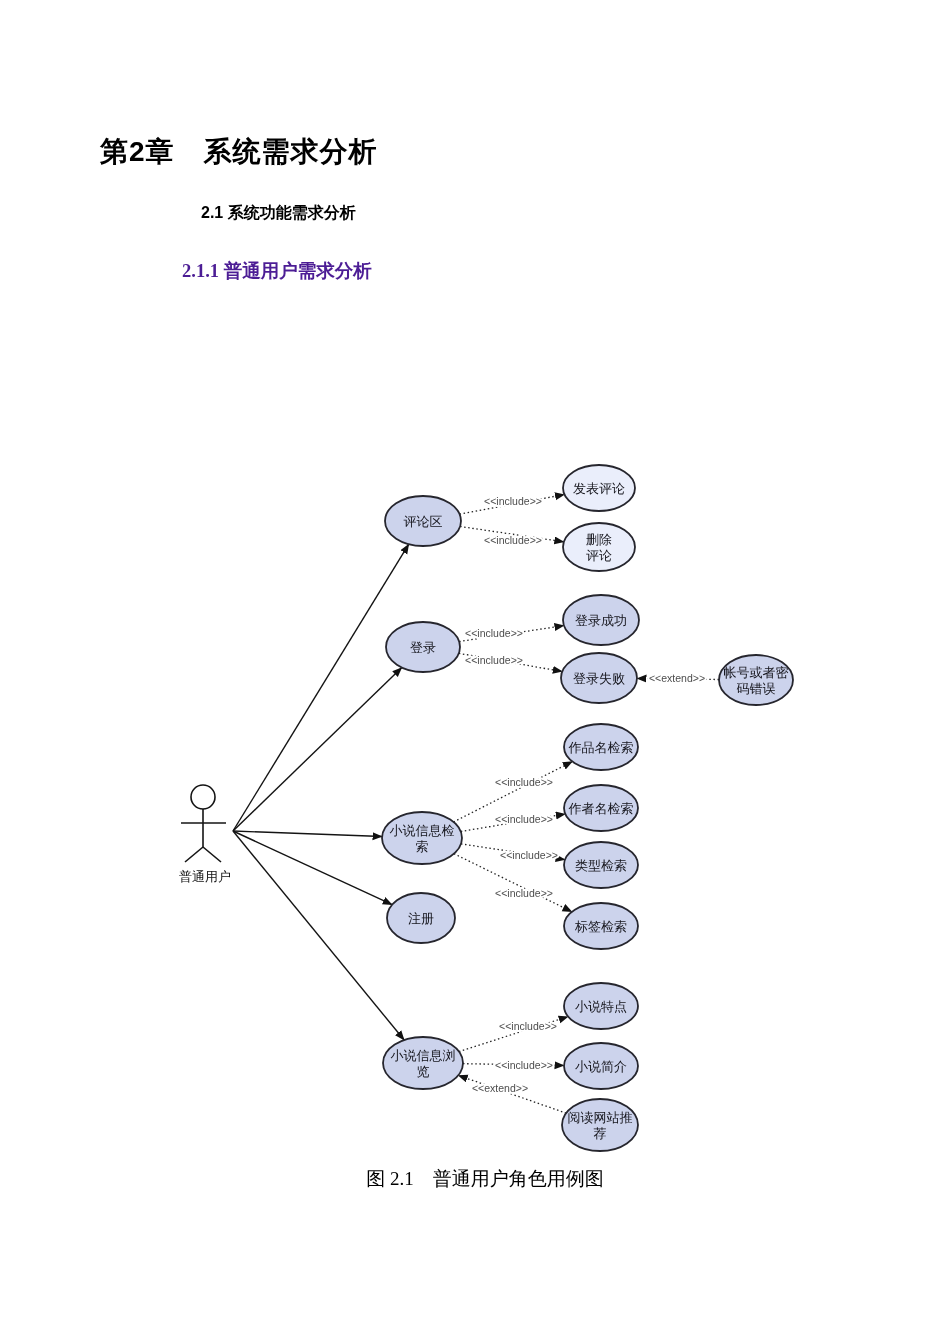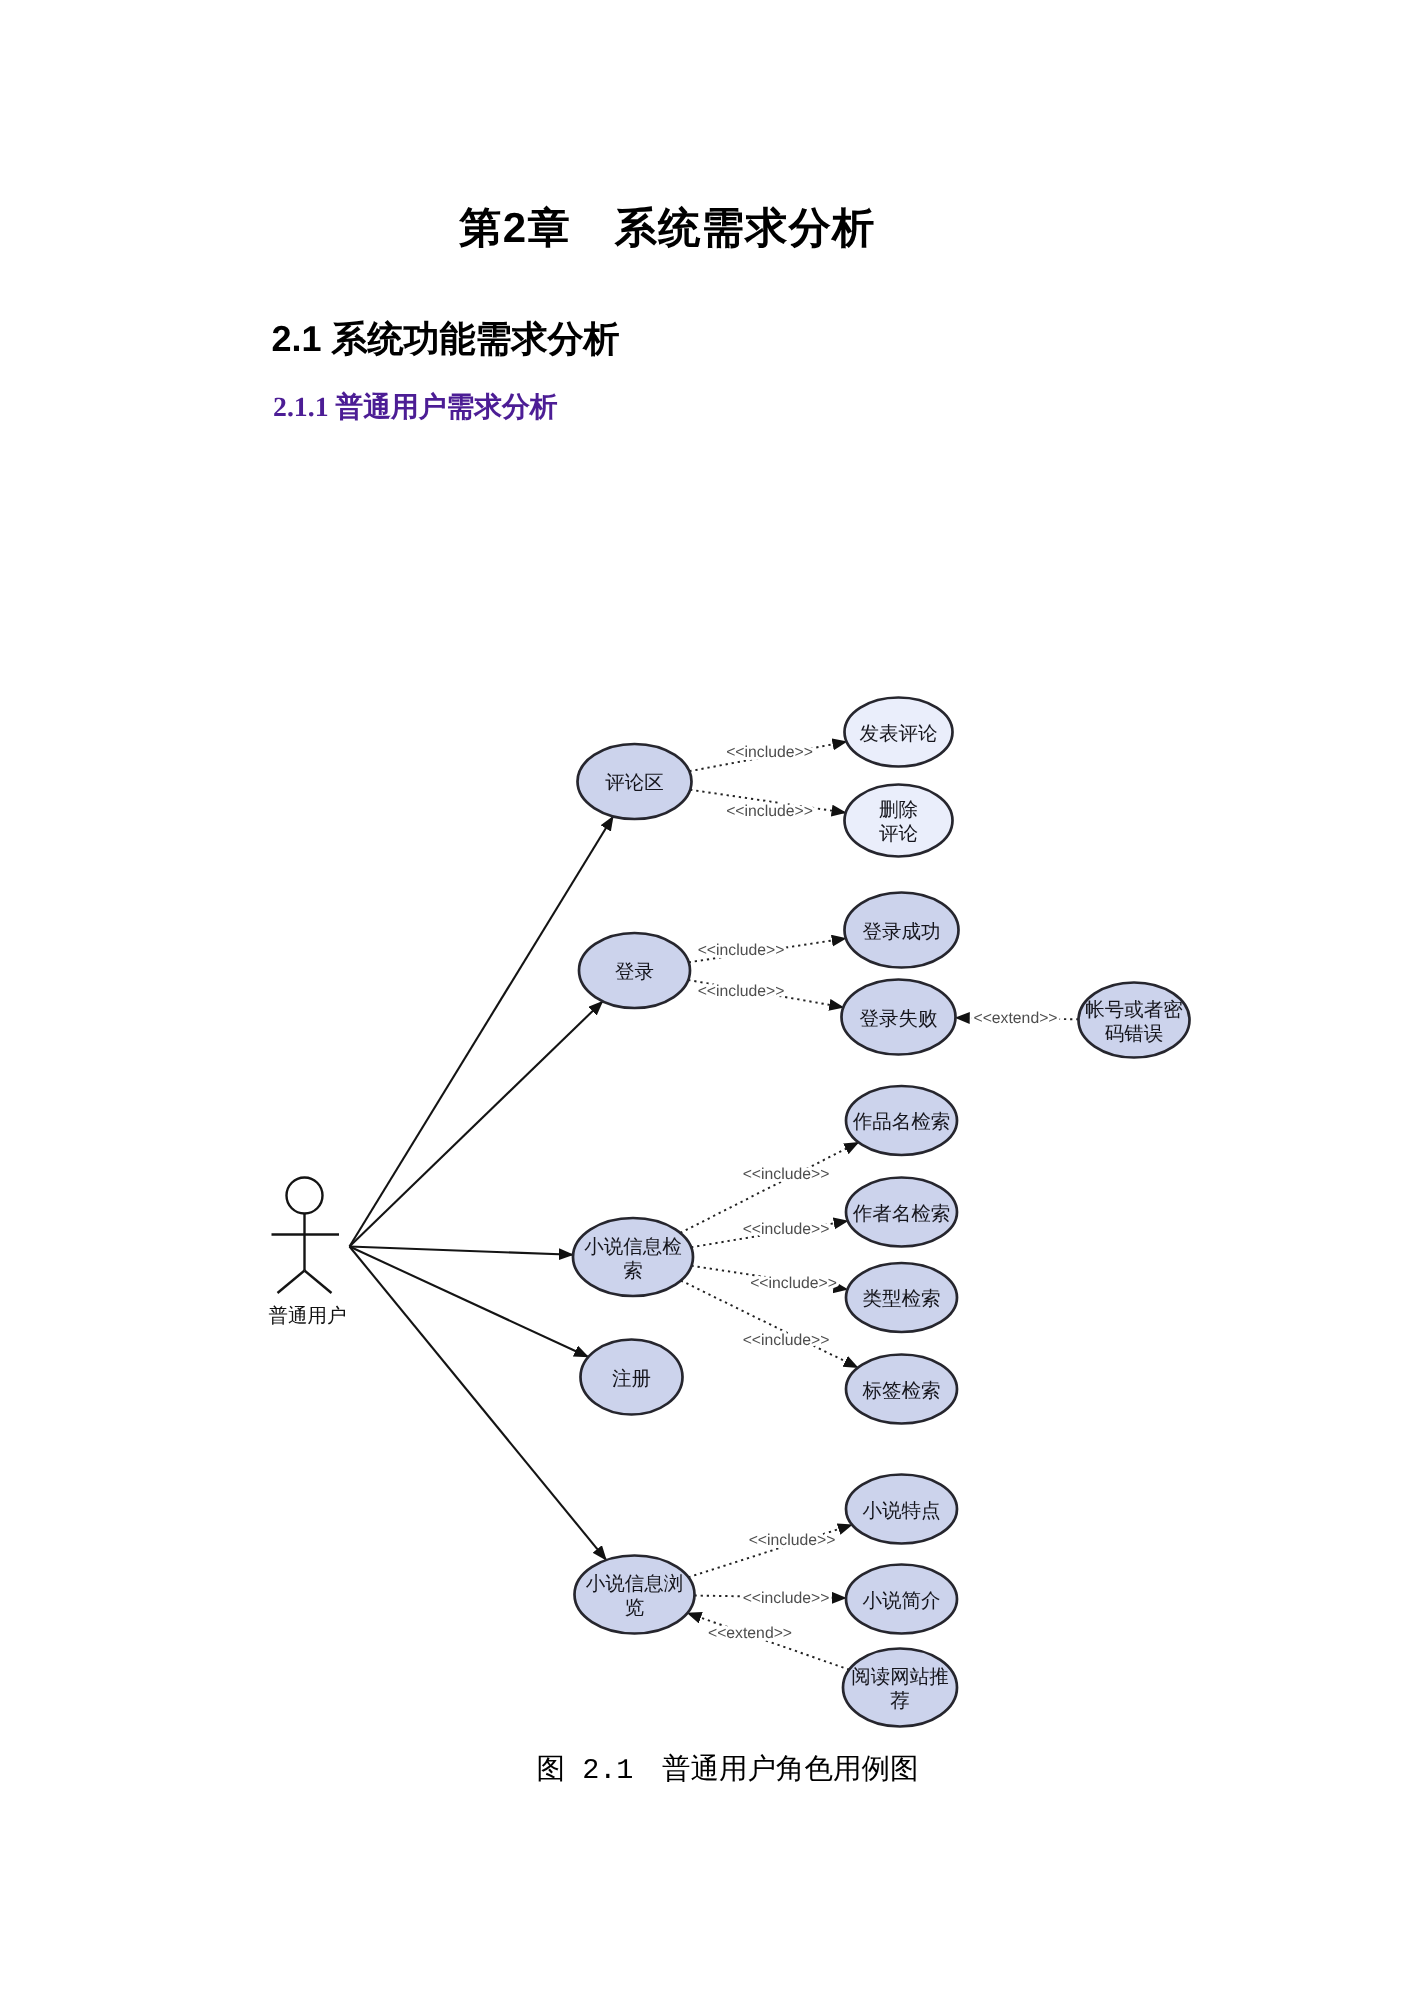--- a/index.html
+++ b/index.html
@@ -1,40 +1,40 @@
 <!DOCTYPE html>
 <html lang="zh"><head>
 <meta charset="utf-8">
 <style>
   html,body{margin:0;padding:0;background:#ffffff;}
   .page{
     position:relative;width:950px;height:1344px;background:#ffffff;
     font-family:"Liberation Serif",serif;color:#111;overflow:hidden;
   }
   .chapter-title{
-    position:absolute;top:114px;left:100px;width:690px;text-align:center;
+    position:absolute;top:114px;left:100px;width:690px;
     font-family:"Liberation Sans",sans-serif;font-weight:700;font-size:28px;
     letter-spacing:1px;color:#000;
   }
   .section-heading{
-    position:absolute;top:190px;left:181px;
-    font-family:"Liberation Sans",sans-serif;font-weight:700;font-size:24px;color:#000;
+    position:absolute;top:190px;left:201px;
+    font-family:"Liberation Sans",sans-serif;font-weight:700;font-size:16px;color:#000;
   }
   .subsection-heading{
     position:absolute;top:239px;left:182px;
     font-family:"Liberation Serif",serif;font-size:18.5px;color:#4c1d95;
   }
   .body-paragraph{
     position:absolute;top:280px;left:135px;width:684px;
     font-size:21px;line-height:32.5px;text-align:justify;text-indent:2em;color:#000;
     margin:0;
   }
   .figure-caption{
     position:absolute;top:1166px;left:135px;width:700px;text-align:center;
-    font-size:19px;color:#000;font-family:Liberation Mono, monospace;
+    font-size:19px;color:#000;
   }
   .diagram-svg{position:absolute;top:0;left:0;width:950px;height:1344px;}
 
   .node-ellipse{stroke:#26262e;stroke-width:1.8;}
   .node-ellipse.medium{fill:#ccd3ec;}
   .node-ellipse.light{fill:#eaeefb;}
   .node-label{font:13px "Liberation Sans",sans-serif;fill:#15151c;text-anchor:middle;}
   .edge-label{
     font:10.5px "Liberation Sans",sans-serif;fill:#4d4d4d;text-anchor:middle;
     paint-order:stroke;stroke:#ffffff;stroke-width:4px;stroke-linejoin:round;

